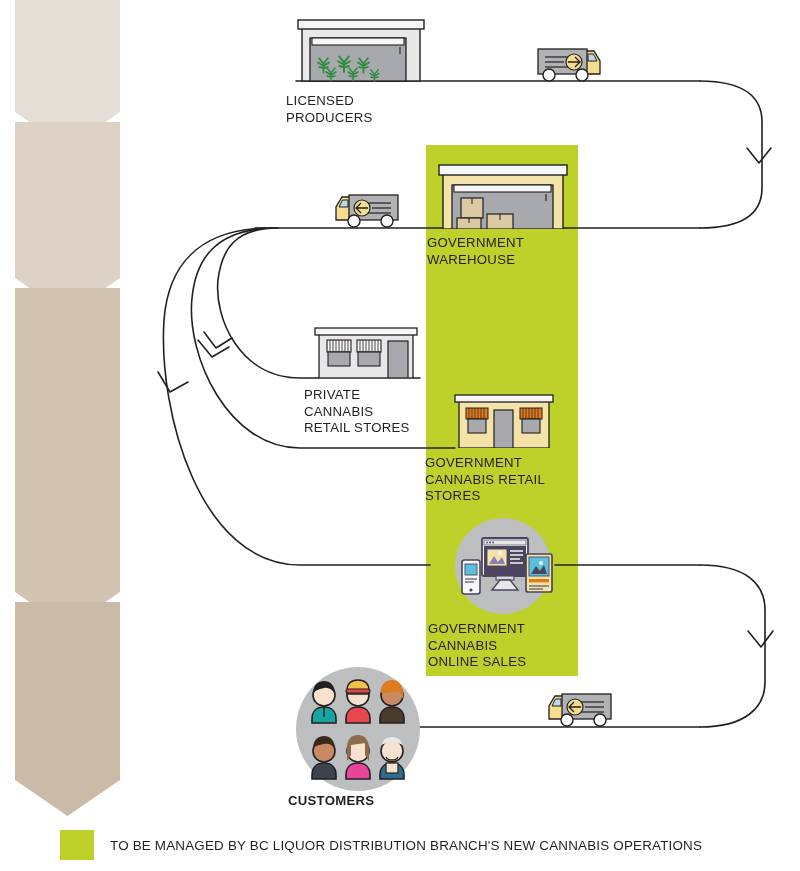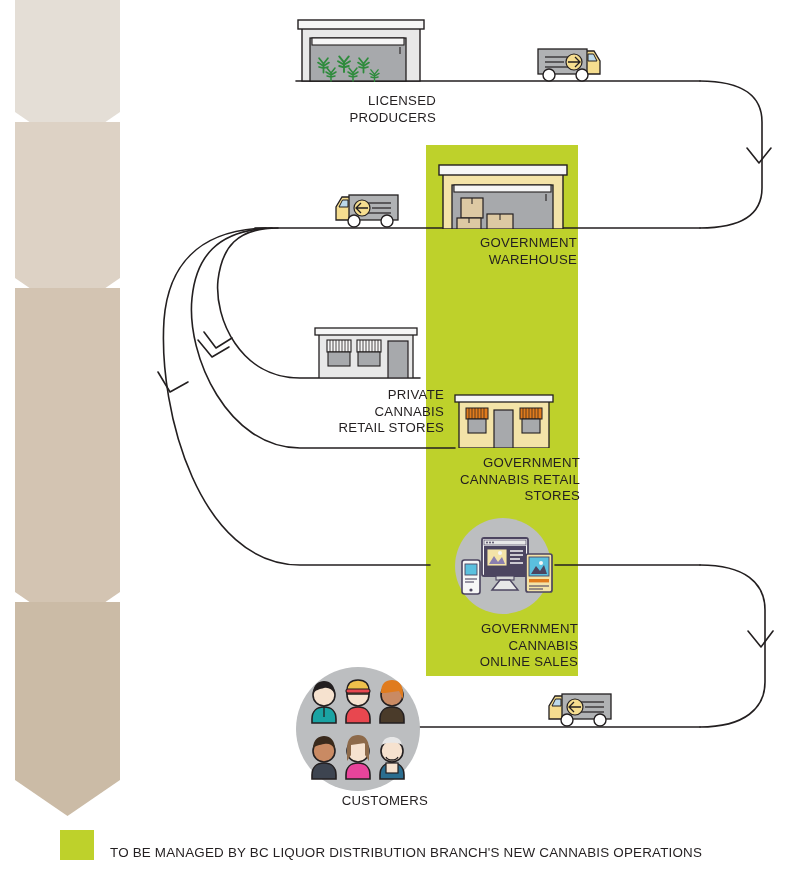--- a/index.html
+++ b/index.html
@@ -32,31 +32,31 @@
     line-height:13px;
     font-weight:600;
     text-align:center;
     white-space:nowrap;
     transform-origin:50% 50%;
   }
 
   
   .node-label {
     position:absolute; z-index:4;
-    text-align:right;
+    text-align:left;
     color:#231f20;
     font-size:13.2px;
     line-height:16.5px;
     letter-spacing:0.25px;
     font-weight:500;
     white-space:pre-line;
   }
 
   
-  #legend { position:absolute; z-index:5; left:60px; top:830px; height:30px; display:flex; align-items:flex-end; }
+  #legend { position:absolute; z-index:5; left:60px; top:830px; height:30px; display:flex; align-items:center; }
   #legend-swatch { width:34px; height:30px; }
   #legend-text {
     margin-left:16px;
     color:#231f20;
     font-size:13.4px;
     letter-spacing:0.2px;
     white-space:nowrap;
   }
   .art { position:absolute; z-index:4; }
 </style>
@@ -349,20 +349,20 @@
       <path d="M51,82 C51,71 56,68 62,68 C68,68 73,72 73,82 L73,94 L69,88 L69,76 L55,78 L55,88 L51,94 Z" fill="#8d6a4a"></path>
     </g>
     <g>
       <path d="M84,108 C84,100 89,96 96,96 C103,96 108,100 108,108 L108,112 L84,112 Z" fill="#2b6d8f" stroke="#231f20" stroke-width="1.6"></path>
       <circle cx="96" cy="84" r="11" fill="#f6e2cf" stroke="#231f20" stroke-width="1.6"></circle>
       <path d="M86,78 C87,72 91,70 96,70 C101,70 105,72 106,78 C103,75 89,75 86,78 Z" fill="#e8e8e8"></path>
       <path d="M90,90 C92,94 100,94 102,90" stroke="#231f20" stroke-width="1.3" fill="none"></path>
       <rect x="90" y="96" width="12" height="10" fill="#f6e2cf" stroke="#231f20" stroke-width="1.2"></rect>
     </g>
   </svg>
-  <div class="node-label" style="left:288px; top:793px; width:140px;">CUSTOMERS</div>
+  <div class="node-label" style="left:288px; top:793px; width:140px;font-weight:bold;">CUSTOMERS</div>
 
   <div id="legend">
     <div id="legend-swatch" style="background: rgb(190, 209, 43);"></div>
     <div id="legend-text">TO BE MANAGED BY BC LIQUOR DISTRIBUTION BRANCH'S NEW CANNABIS OPERATIONS</div>
   </div>
 
 </div>
 
 </body></html>

